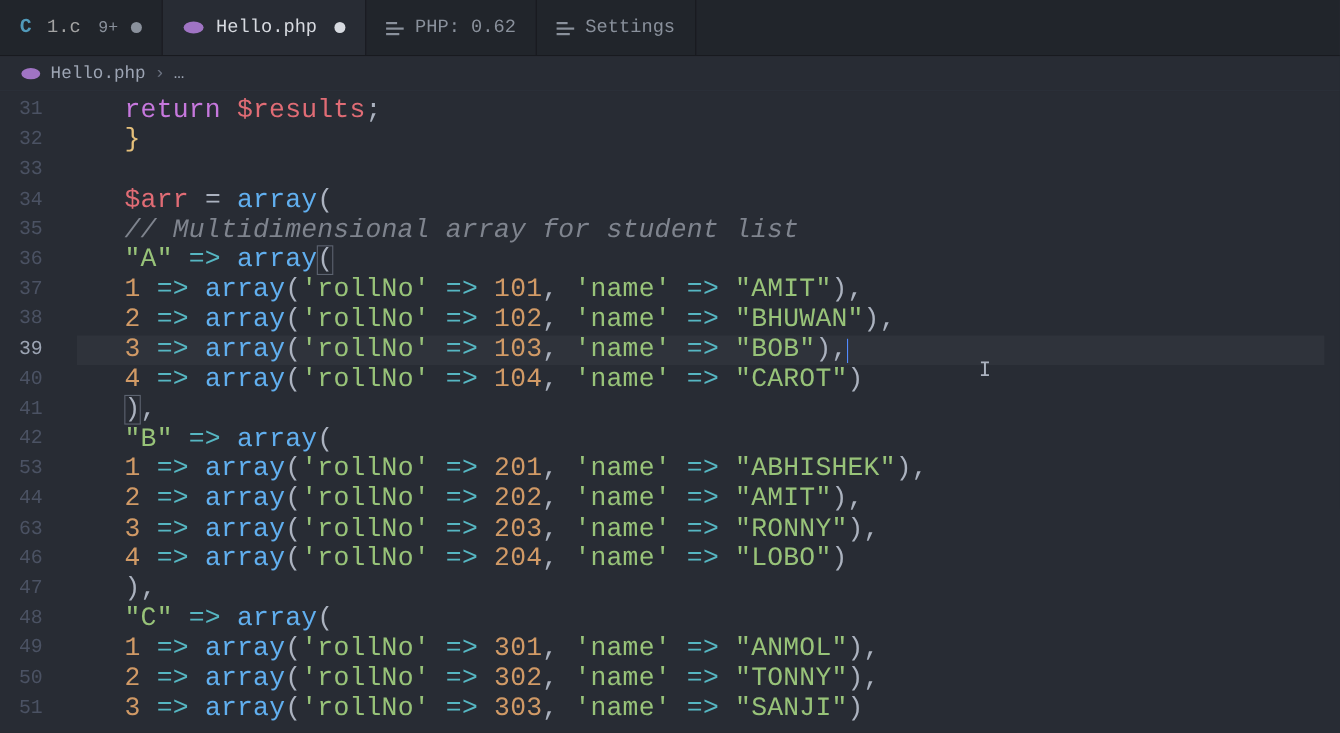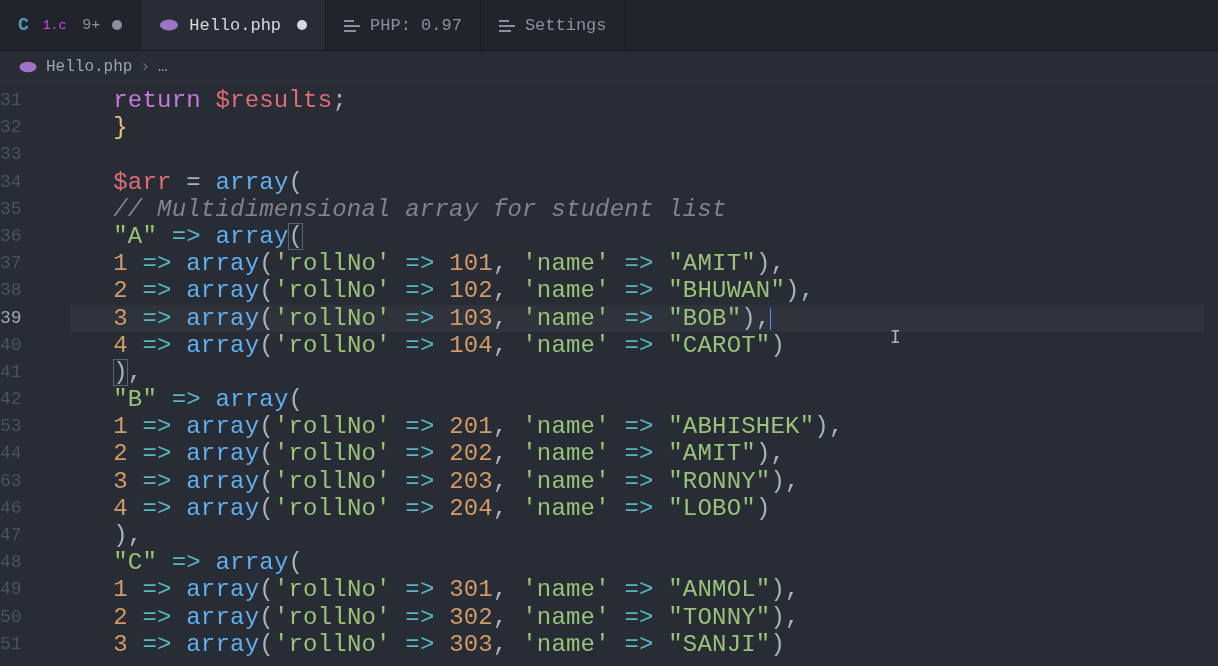--- a/index.html
+++ b/index.html
@@ -26,21 +26,21 @@
     border-right: 1px solid #181a1f;
     cursor: pointer;
     font-size: 17px;
     position: relative;
   }
   .tab.active {
     background: #282c34;
     color: #d7dae0;
   }
   .tab .c-icon { color: #519aba; font-weight: bold; font-size: 18px; margin-right: 4px;}
-  .tab .c-label { color: #d946ef; font-size: 13px;}
+  .tab .c-label { color: #a3a3a3; font-size: 17px;}
   .tab .badge { color: #8a919c; font-size: 15px; margin-left: 6px; margin-right: 2px;}
   .tab .dot {
     width: 10px; height: 10px; border-radius: 50%;
     background: #8a919c; display:inline-block;
   }
   .tab.active .dot { background: #d7dae0; }
   .tab .php-icon {
     display:inline-flex; align-items:center; justify-content:center;
     width:20px; height:14px;
   }
@@ -72,21 +72,21 @@
 
   .editor {
     display:flex;
     height: calc(666px - 51px - 32px);
     background: #282c34;
     overflow:hidden;
   }
   .gutter {
     width: 70px;
     padding-top: 4px;
-    text-align: left;
+    text-align: center;
     color: #4b5263;
     font-size: 18px;
     user-select:none;
   }
   .gutter > div {
     height: 27.2px;
     line-height: 27.2px;
     padding-right: 14px;
   }
   .code {
@@ -165,21 +165,21 @@
     </span>
     <span style="color:#d7dae0;">Hello.php</span>
     <span class="dot" style="margin-left:6px;"></span>
   </div>
   <div class="tab">
     <span class="php-lines-icon">
         <span></span>
         <span></span>
         <span></span>
       </span>
-    <span>PHP: 0.97</span>
+    <span>PHP: 0.62</span>
   </div>
   <div class="tab">
     <span class="settings-icon">
         <span></span>
         <span></span>
         <span></span>
       </span>
     <span>Settings</span>
   </div>
 </div>

